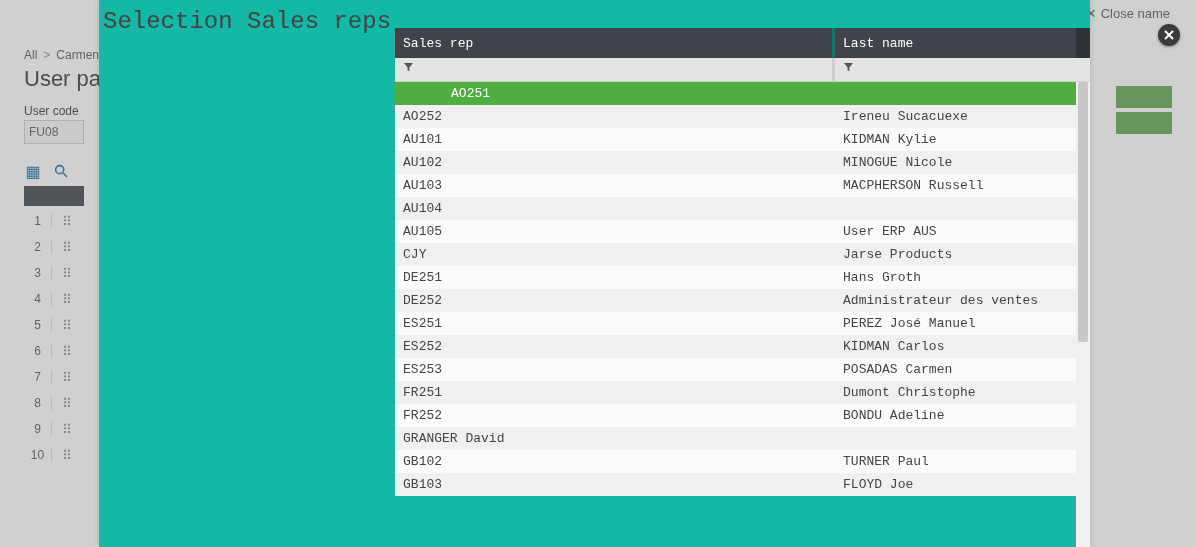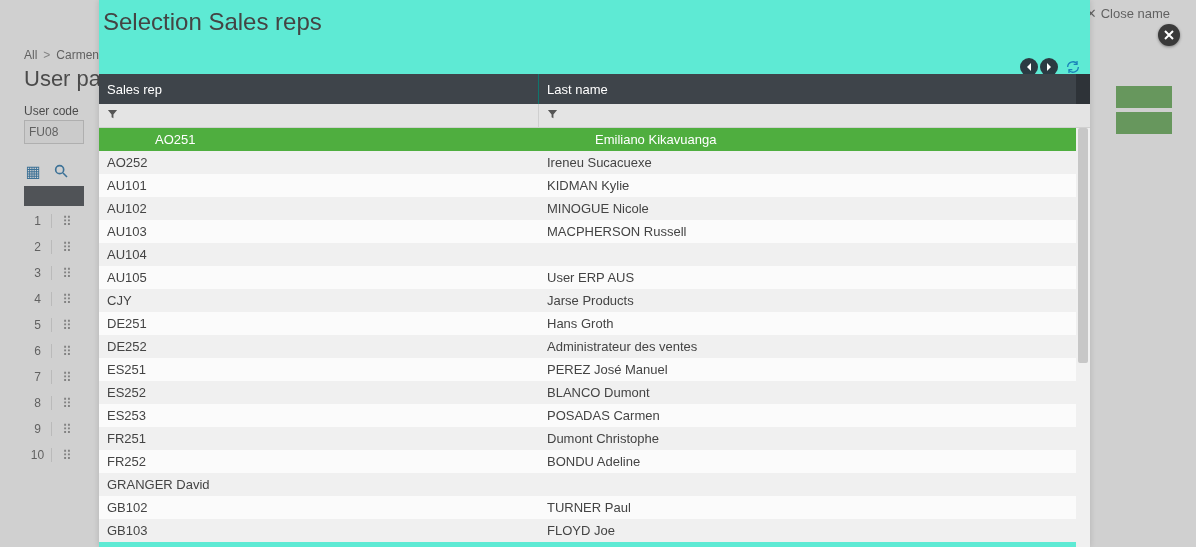--- a/index.html
+++ b/index.html
@@ -21,35 +21,35 @@
   .bg-row .num { width: 28px; text-align: center; color: #555; border-right: 1px solid #ddd; font-size: 12px; }
   .bg-row .dot { width: 18px; color: #888; text-align: center; }
   .bg-right-bars { position: absolute; top: 86px; right: 24px; display: flex; flex-direction: column; gap: 4px; }
   .bg-right-bars div { width: 56px; height: 22px; background: #5fa84f; }
   .bg-close-page { position: absolute; top: 6px; right: 26px; font-size: 13px; color: #555; display: flex; align-items: center; gap: 4px; }
 
   
   .overlay { position: absolute; inset: 0; background: rgba(120,120,120,0.35); }
 
   
-  .modal { position: absolute; left: 99px; top: 0; right: 106px; bottom: 0; background: #5eead4; display: flex; flex-direction: column; box-shadow: 0 0 6px rgba(0,0,0,0.15); }
+  .modal { position: absolute; left: 99px; top: 0; right: 106px; bottom: 0; background: #14b8a6; display: flex; flex-direction: row; box-shadow: 0 0 6px rgba(0,0,0,0.15); font-family: Liberation Mono, monospace; }
   .modal-title { font-size: 24px; font-weight: 300; color: #444; padding: 8px 4px 10px 4px; }
   .modal-toolbar { position: absolute; top: 58px; right: 8px; display: flex; gap: 2px; align-items: center; }
   .modal-toolbar .navbtn { width: 18px; height: 18px; border-radius: 50%; background: #2b3a42; color: #fff; display: flex; align-items: center; justify-content: center; cursor: pointer; }
   .modal-toolbar .navbtn svg { width: 10px; height: 10px; fill: #fff; }
   .modal-toolbar .refresh { width: 18px; height: 18px; display: flex; align-items: center; justify-content: center; color: #1a82b8; cursor: pointer; margin-left: 4px; }
   .modal-toolbar .refresh svg { width: 16px; height: 16px; fill: none; stroke: #1a82b8; stroke-width: 2; }
 
   .close-x { position: absolute; top: 24px; right: -90px; width: 22px; height: 22px; border-radius: 50%; background: #3a3a3a; color: #fff; display: flex; align-items: center; justify-content: center; cursor: pointer; font-weight: bold; box-shadow: 0 1px 3px rgba(0,0,0,0.4); }
   .close-x svg { width: 10px; height: 10px; fill: #fff; }
 
   
   .tbl-wrap { flex: 1; display: flex; flex-direction: column; margin-top: 28px; position: relative; }
   .tbl-head { display: flex; background: #3e444a; color: #fff; font-size: 13px; height: 30px; align-items: center; position: relative; }
-  .col-a { width: 440px; padding-left: 8px; border-right: 1px solid #0f766e; height: 100%; display: flex; align-items: center; text-align: center; }
+  .col-a { width: 440px; padding-left: 8px; border-right: 3px solid #0f766e; height: 100%; display: flex; align-items: center; text-align: center; }
   .col-b { flex: 1; padding-left: 8px; height: 100%; display: flex; align-items: center; }
   .col-scroll { width: 14px; background: #2e3338; height: 100%; }
 
   .tbl-filter { display: flex; background: #e4e4e4; height: 24px; align-items: center; border-bottom: 1px solid #d0d0d0; }
   .tbl-filter .col-a, .tbl-filter .col-b { border-right-color: #cfcfcf; }
   .tbl-filter .funnel { color: #666; }
   .tbl-filter .funnel svg { width: 11px; height: 11px; fill: #555; }
 
   .tbl-body { flex: 1; overflow: hidden; position: relative; }
   .rows { position: absolute; left: 0; right: 14px; top: 0; }
@@ -195,21 +195,20 @@
               <path d="M1 1h10L7 6v4L5 9V6z"></path>
             </svg>
         </span>
       </div>
       <div class="col-scroll" style="background:#e4e4e4"></div>
     </div>
     <div class="tbl-body">
       <div class="rows" id="rows">
           <div class="row selected">
             <div class="ca">AO251</div>
-            <div class="cb">Emiliano Kikavuanga</div>
           </div>
           <div class="row">
             <div class="ca">AO252</div>
             <div class="cb">Ireneu Sucacuexe</div>
           </div>
           <div class="row">
             <div class="ca">AU101</div>
             <div class="cb">KIDMAN Kylie</div>
           </div>
           <div class="row">
@@ -238,21 +237,21 @@
           <div class="row">
             <div class="ca">DE252</div>
             <div class="cb">Administrateur des ventes</div>
           </div>
           <div class="row">
             <div class="ca">ES251</div>
             <div class="cb">PEREZ José Manuel</div>
           </div>
           <div class="row">
             <div class="ca">ES252</div>
-            <div class="cb">BLANCO Dumont</div>
+            <div class="cb">KIDMAN Carlos</div>
           </div>
           <div class="row">
             <div class="ca">ES253</div>
             <div class="cb">POSADAS Carmen</div>
           </div>
           <div class="row">
             <div class="ca">FR251</div>
             <div class="cb">Dumont Christophe</div>
           </div>
           <div class="row">

